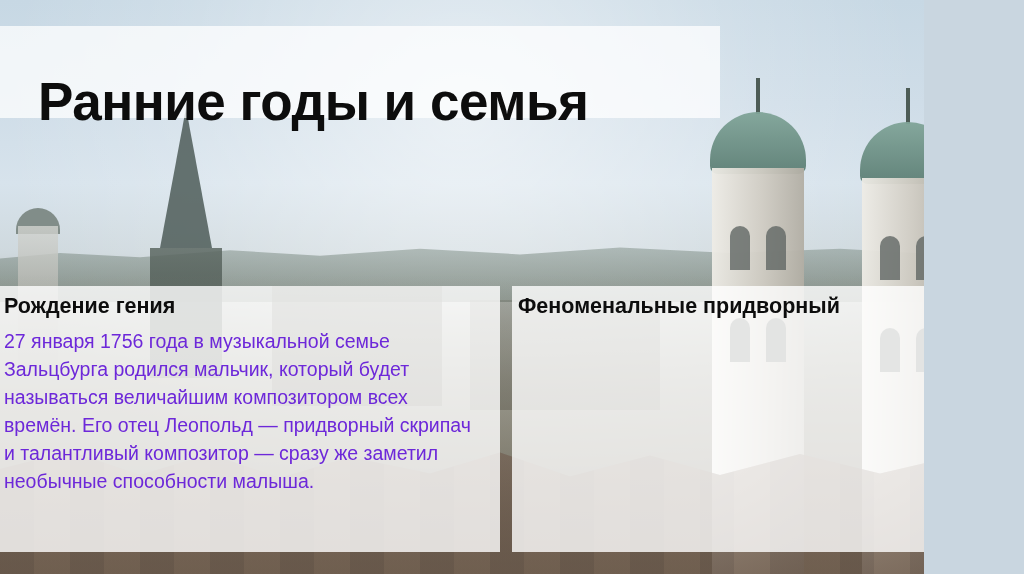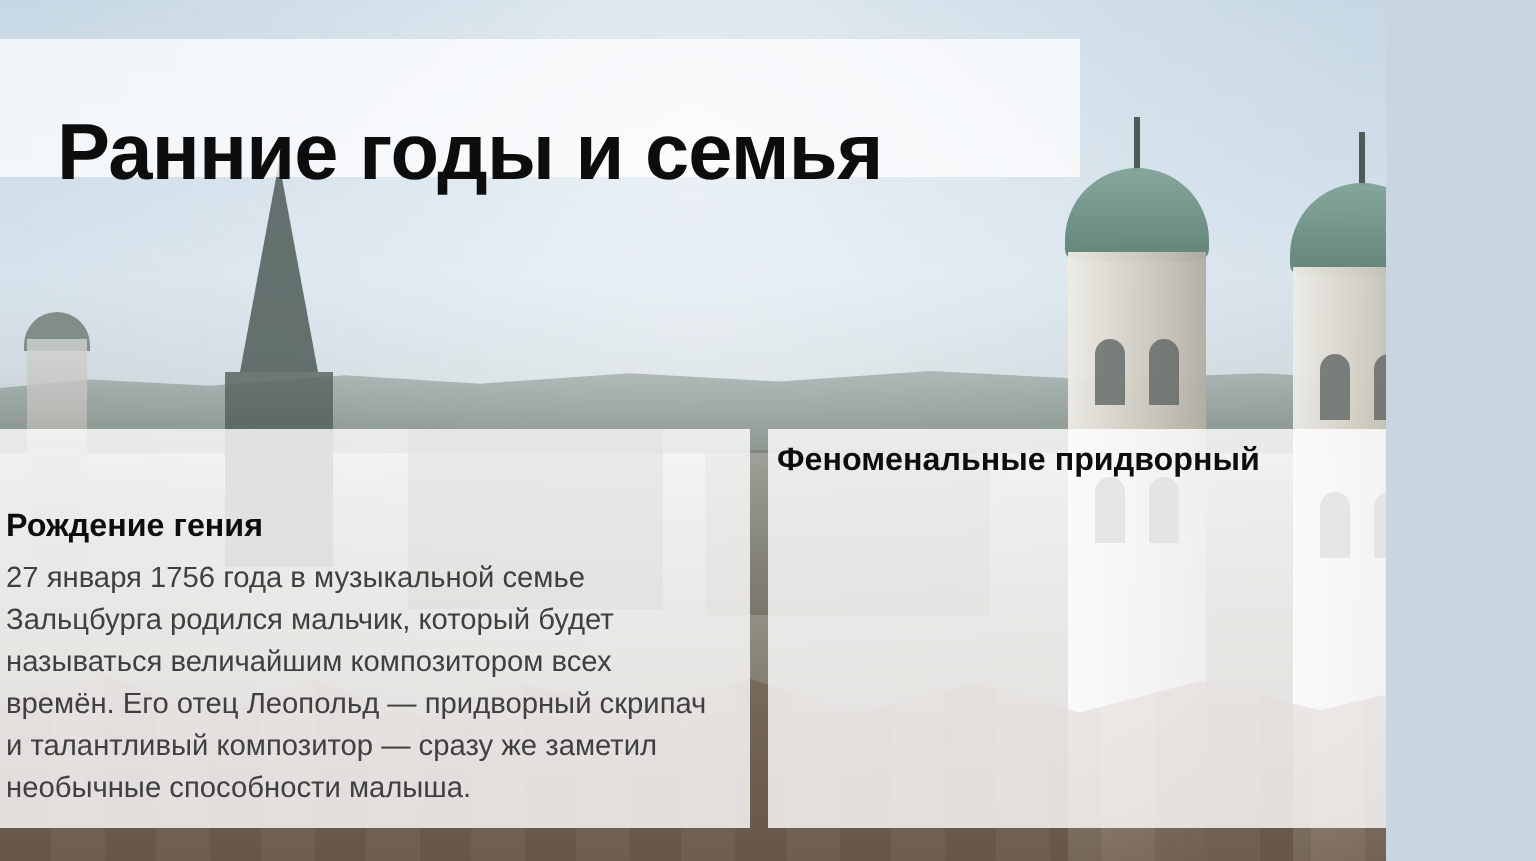--- a/index.html
+++ b/index.html
@@ -207,33 +207,33 @@
     letter-spacing: -0.5px;
     line-height: 1.05;
     white-space: nowrap;
   }
 
   .column {
     position: absolute;
     top: 294px;
     width: 478px;
   }
-  .column.left  { left: 4px; margin-top: 44px; }
+  .column.left  { left: 4px; }
   .column.right { left: 518px; }
 
   .col-heading {
     font-size: 21.5px;
     font-weight: bold;
     color: #0d0d0d;
     margin: 0 0 8px 0;
     line-height: 1.15;
   }
   .col-body {
     font-size: 19.5px;
-    color: #404040;
+    color: #6d28d9;
     line-height: 1.44;
     margin: 0;
   }
   .column.right .col-body { font-size: 19px; }
 </style>
 </head>
 <body>
 
 <div id="slide">
 

